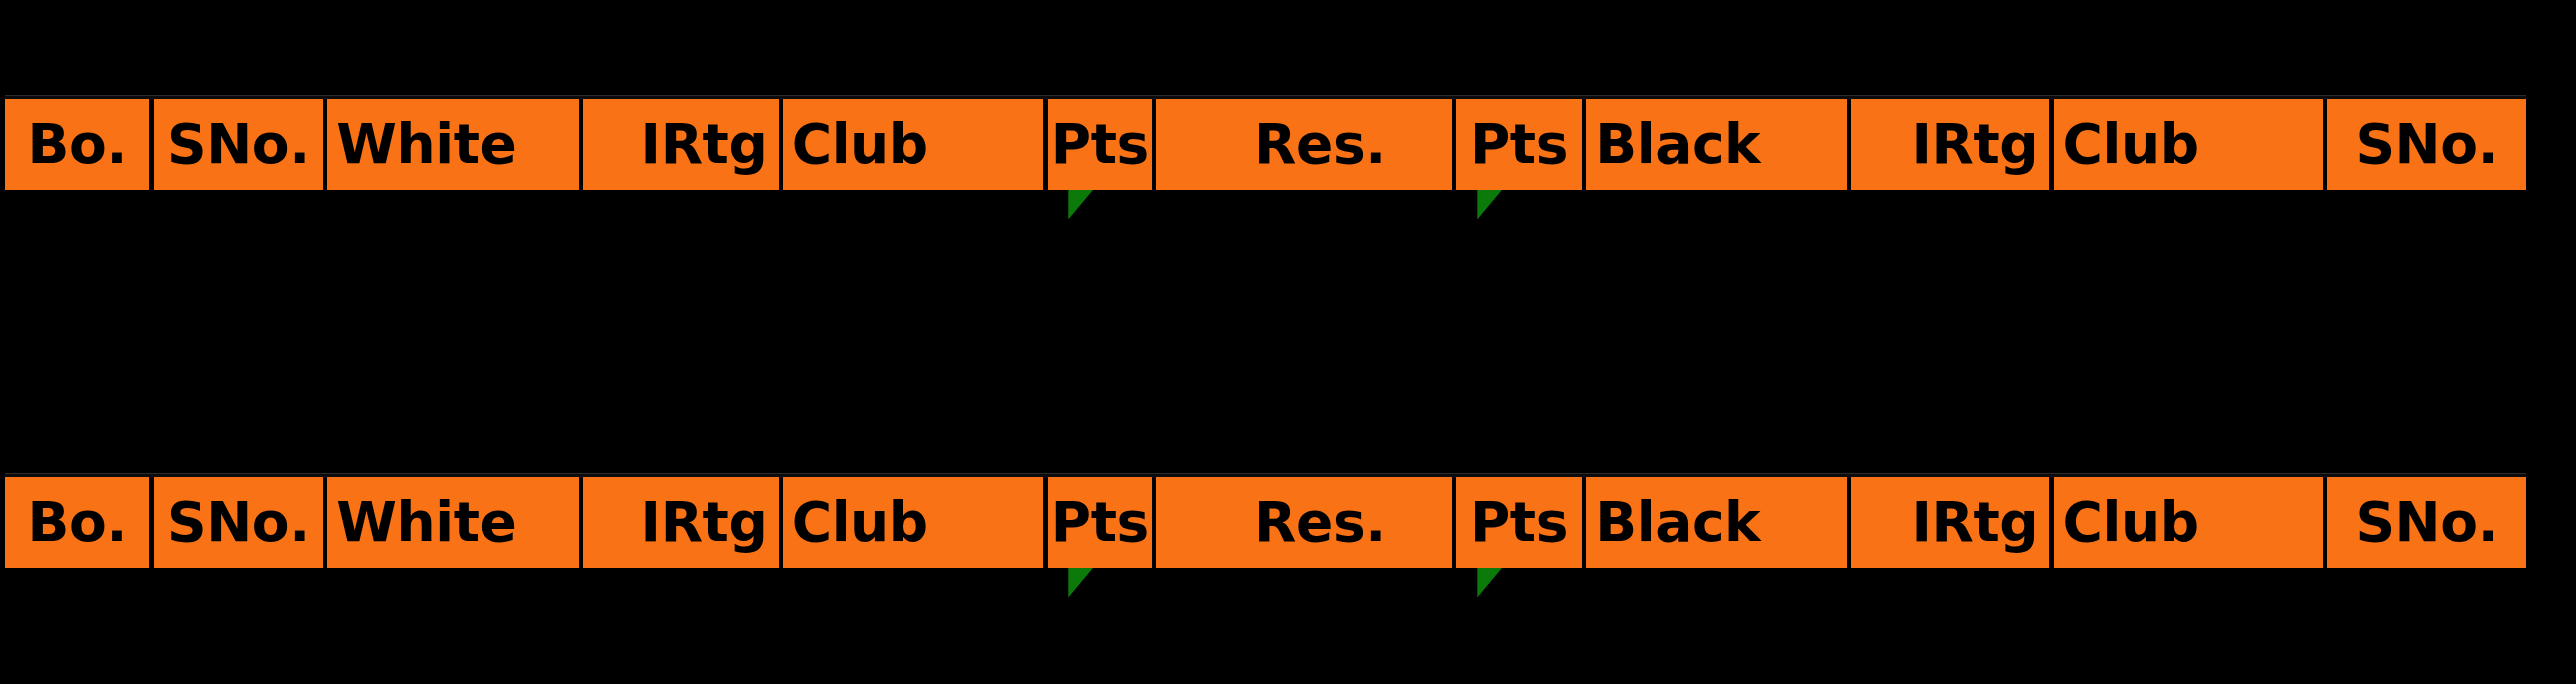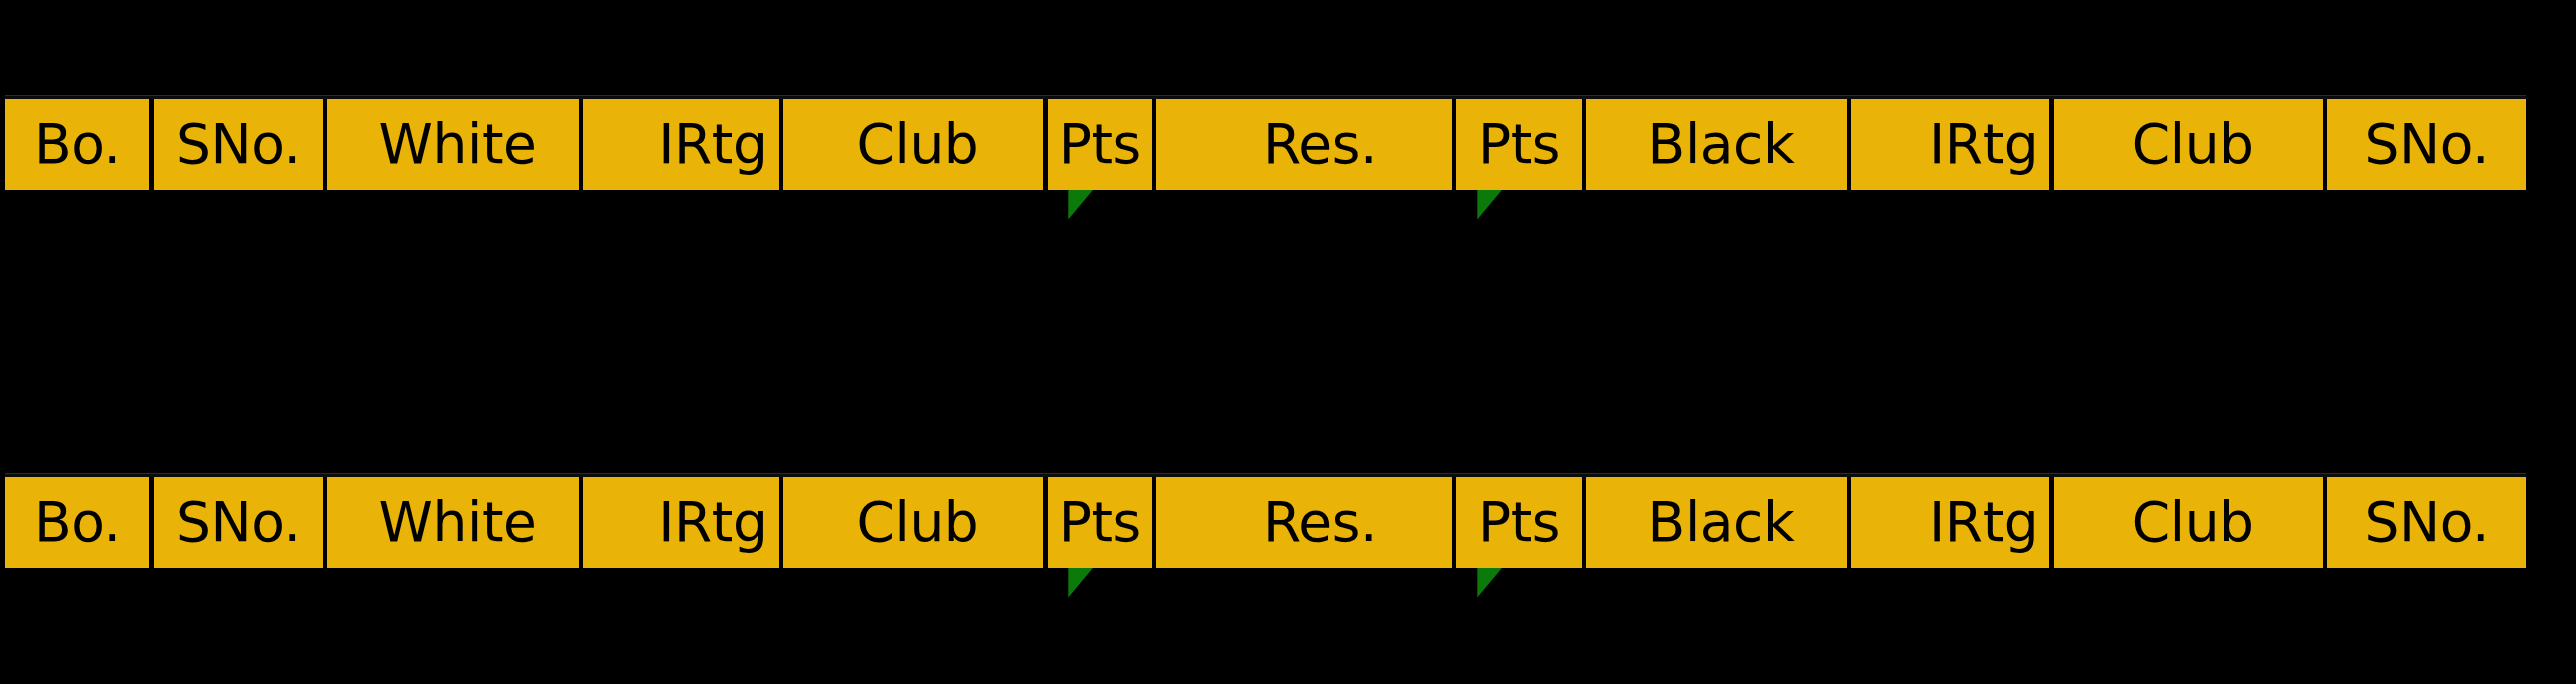--- a/index.html
+++ b/index.html
@@ -37,36 +37,36 @@
   
   .header-row {
     display: flex;
     width: 100%;
     background: #000000;
     height: 91px;
     box-sizing: border-box;
   }
 
   .header-cell {
-    background: #eab308;
+    background: #f97316;
     color: #000000;
     font-size: 55px;
-    font-weight: normal;
+    font-weight: bold;
     line-height: 91px;
     height: 91px;
     box-sizing: border-box;
     margin-right: 4.4px;
     text-align: center;
     white-space: nowrap;
     overflow: hidden;
     letter-spacing: -0.4px;
   }
   .header-cell:last-child { margin-right: 0; }
 
-  .header-cell.align-left { text-align: center; padding-left: 8.8px; }
+  .header-cell.align-left { text-align: left; padding-left: 8.8px; }
   .header-cell.align-right { text-align: right; padding-right: 11px; }
 
   
   .col-bo    { width: 146px; }
   .col-sno-l { width: 172px; }
   .col-white { width: 255px; }
   .col-irtg-l{ width: 198px; }
   .col-club-l{ width: 264px; }
   .col-pts-w { width: 106px; }
   .col-res   { width: 299px; padding-left: 32px; }

